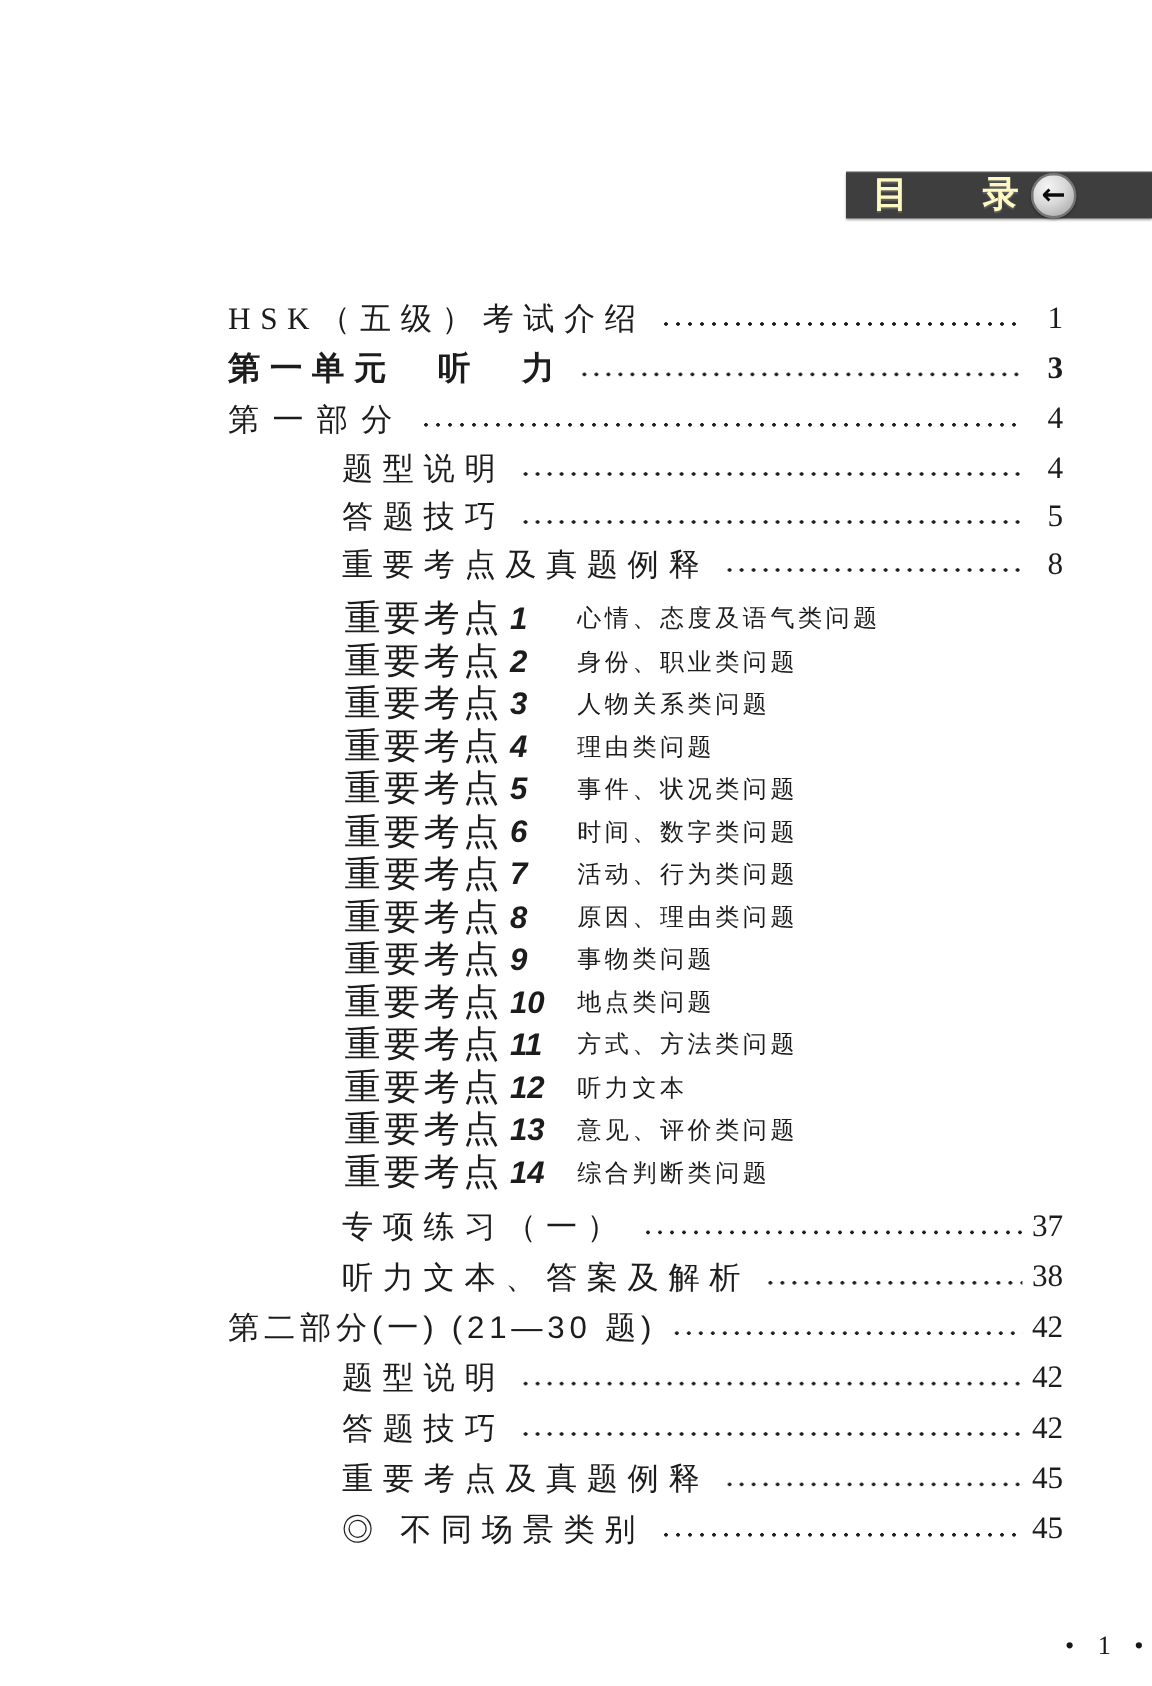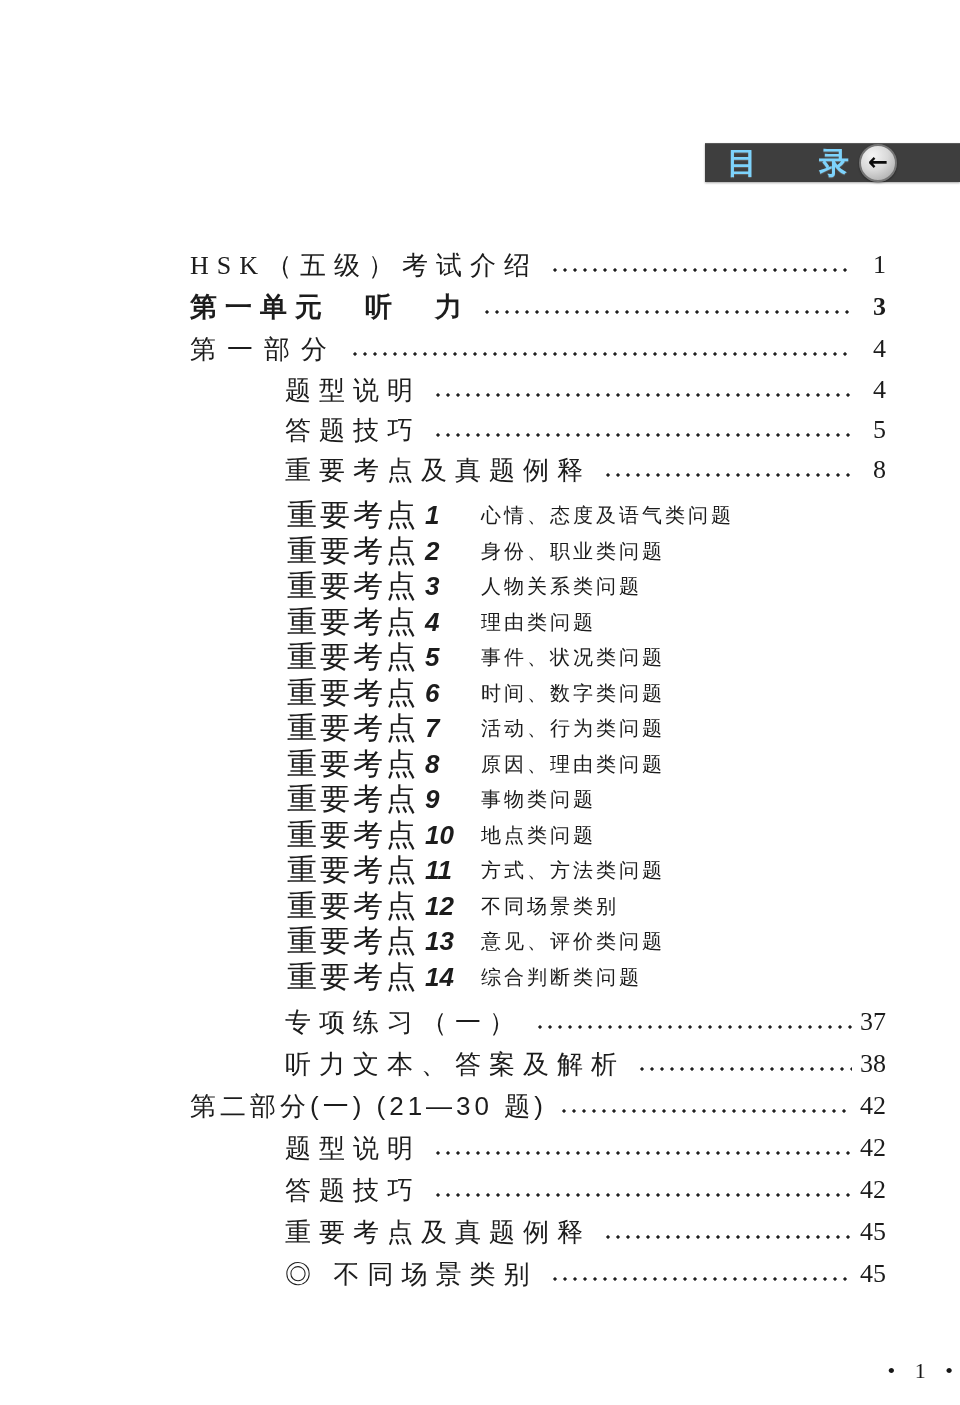--- a/index.html
+++ b/index.html
@@ -18,21 +18,21 @@
     background:#3e3e3e;
     box-shadow: inset 0 1px 0 rgba(255,255,255,0.15), 0 1px 2px rgba(0,0,0,0.35);
     display:flex; align-items:center;
     padding-left:22px;
   }
   .banner-title {
     font-family:"Liberation Sans", sans-serif;
     font-weight:bold;
     font-size:30px;
     line-height:1;
-    color:#7dd3fc;
+    color:#fef9c3;
     letter-spacing:16px;
     text-shadow:0 1px 1px rgba(255,255,255,0.18);
     white-space:nowrap;
   }
   .back-btn {
     width:34px; height:34px; border-radius:50%;
     background: radial-gradient(circle at 35% 28%, #f4f4f4 0%, #d9d9d9 45%, #9e9e9e 100%);
     border:2px solid #757575;
     box-shadow:0 1px 2px rgba(0,0,0,0.4);
     display:flex; align-items:center; justify-content:center;
@@ -214,21 +214,21 @@
       <span class="kp-topic">地点类问题</span>
     </div>
     <div class="kp-row">
       <span class="kp-prefix">重要考点</span>
       <span class="kp-num">11</span>
       <span class="kp-topic">方式、方法类问题</span>
     </div>
     <div class="kp-row">
       <span class="kp-prefix">重要考点</span>
       <span class="kp-num">12</span>
-      <span class="kp-topic">不同场景类别</span>
+      <span class="kp-topic">听力文本</span>
     </div>
     <div class="kp-row">
       <span class="kp-prefix">重要考点</span>
       <span class="kp-num">13</span>
       <span class="kp-topic">意见、评价类问题</span>
     </div>
     <div class="kp-row">
       <span class="kp-prefix">重要考点</span>
       <span class="kp-num">14</span>
       <span class="kp-topic">综合判断类问题</span>

